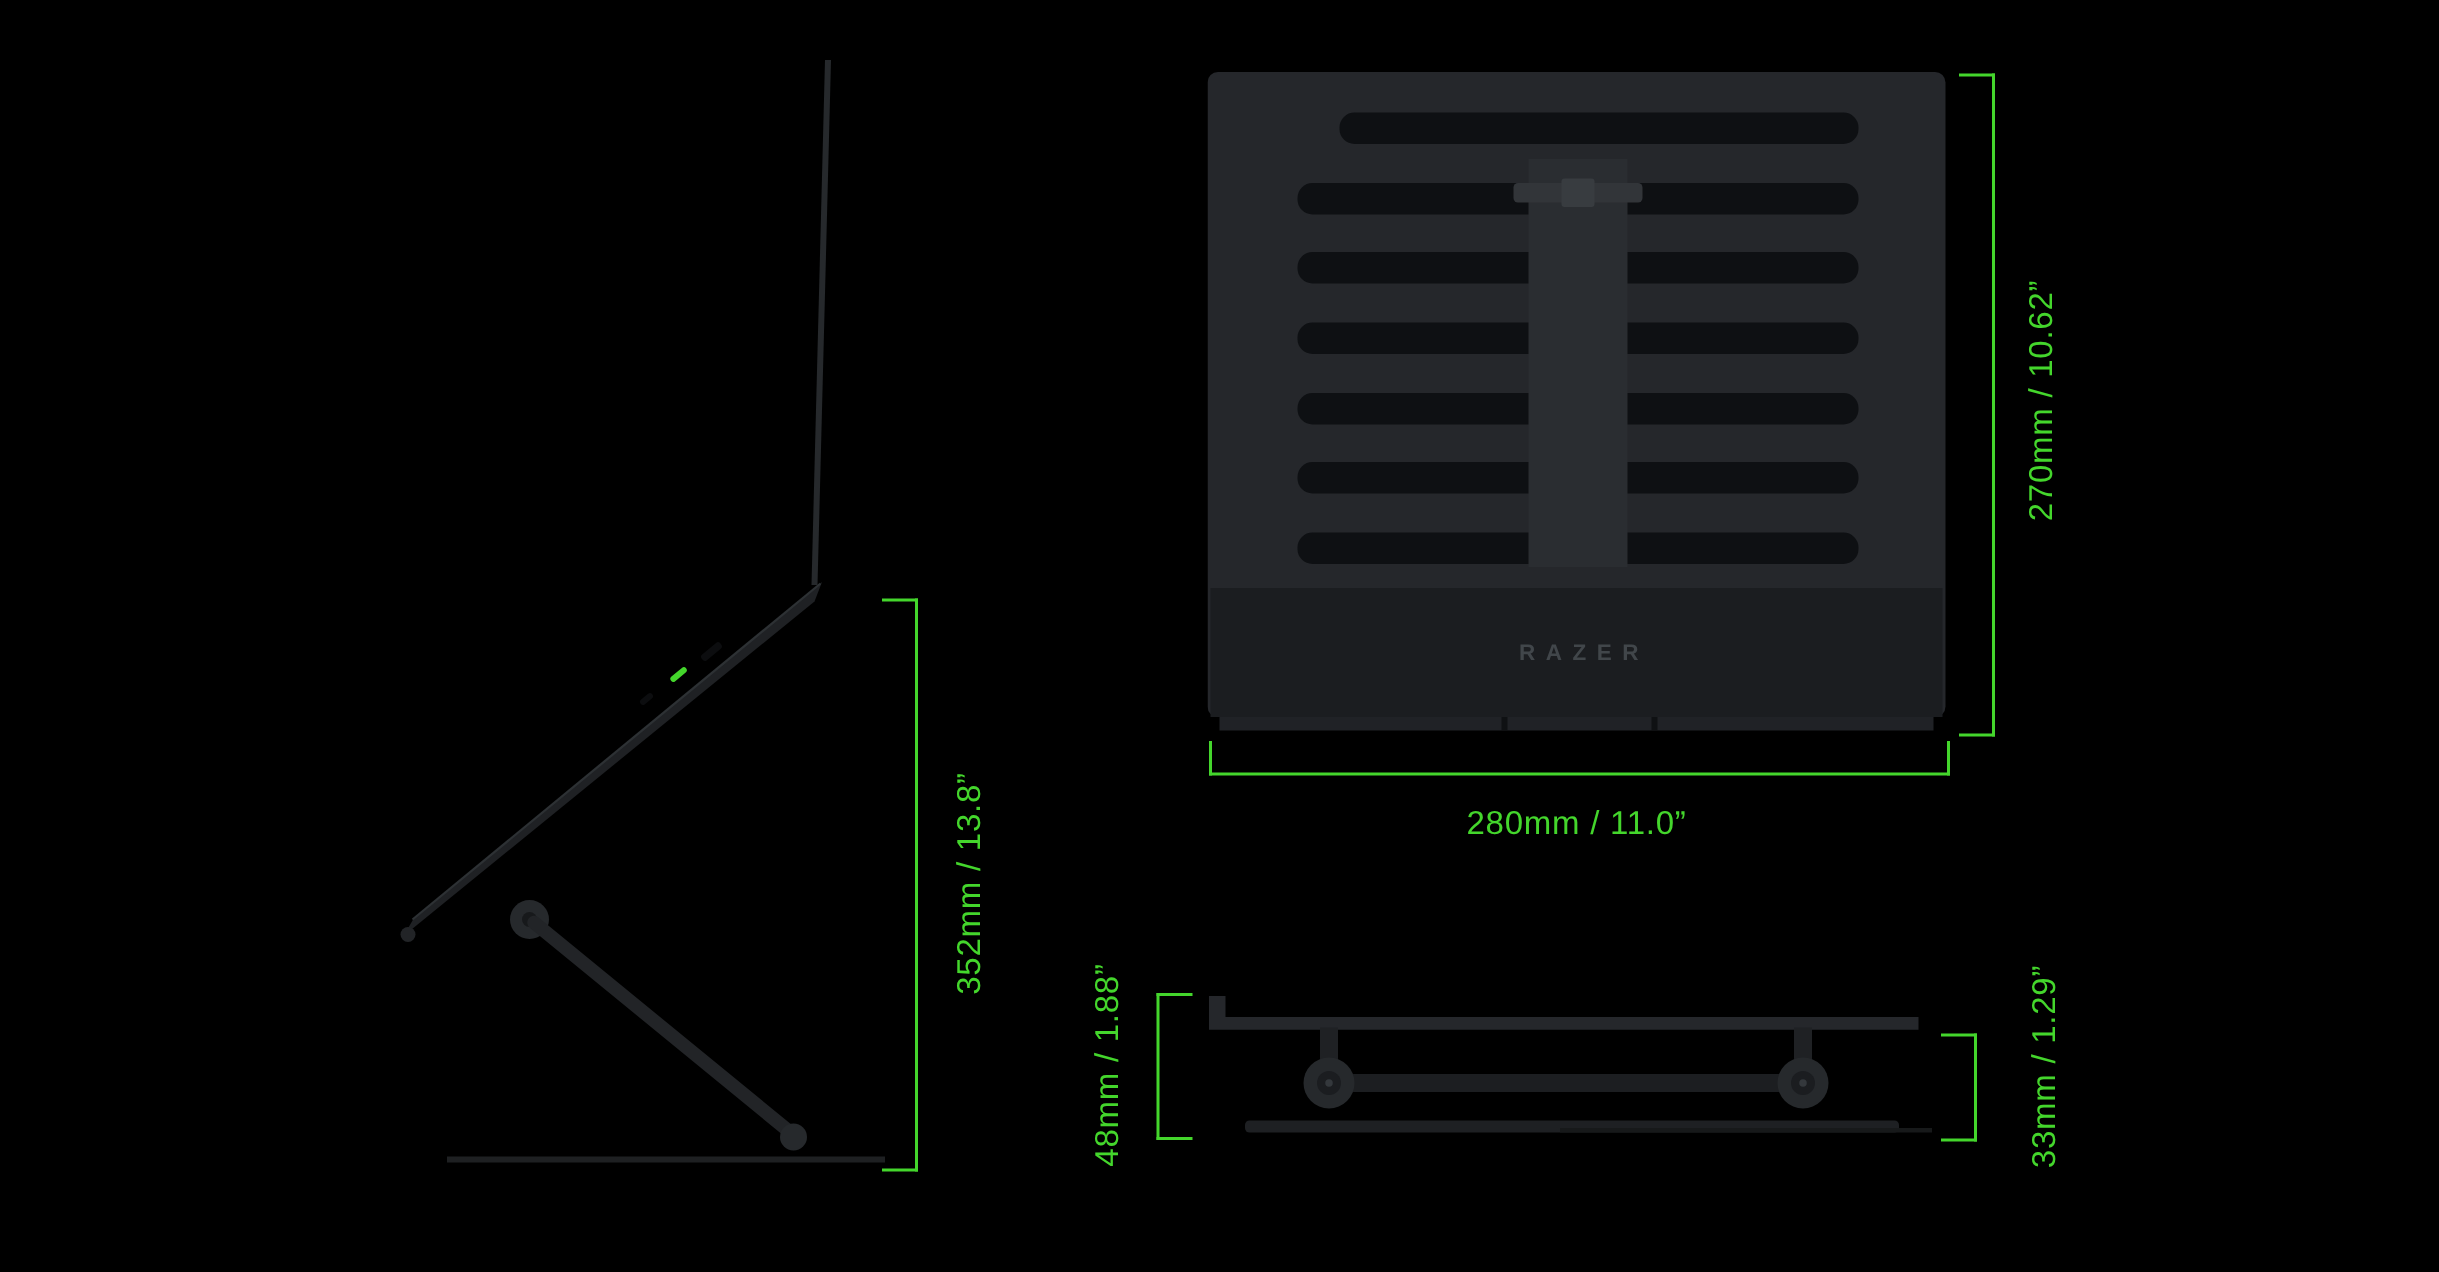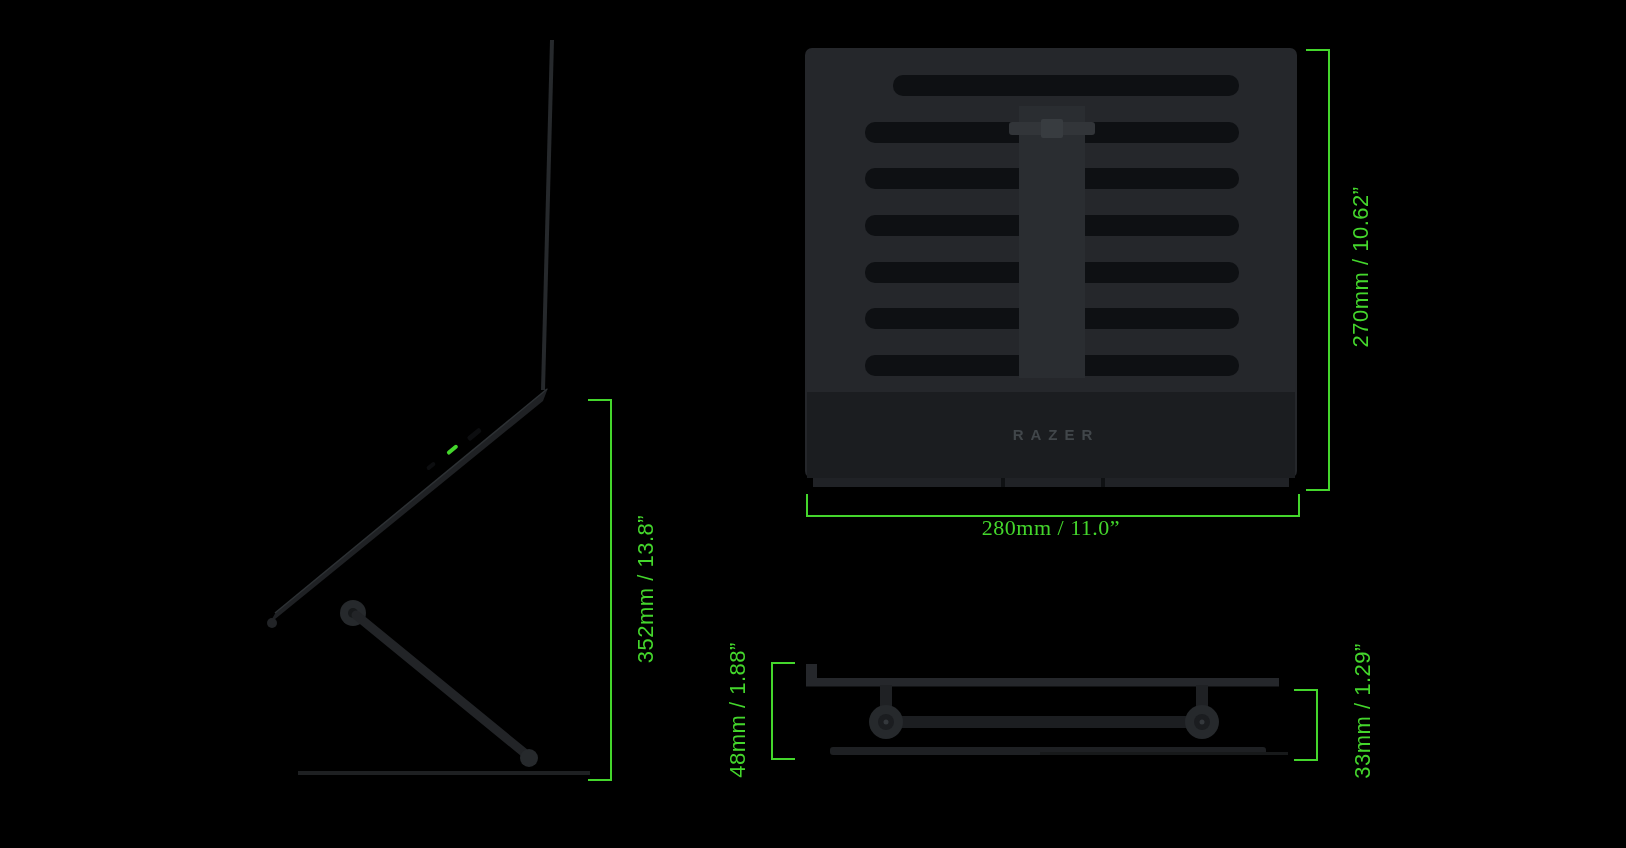--- a/index.html
+++ b/index.html
@@ -67,21 +67,21 @@
 
   <rect x="8" y="430" width="476" height="9" fill="#202226"></rect>
   <rect x="196" y="430" width="4" height="9" fill="#0f1113"></rect>
   <rect x="296" y="430" width="4" height="9" fill="#0f1113"></rect>
 </svg>
 
 <div class="bracket caps-left" style="left:1306px;top:49px;width:22px;height:438px;"></div>
 <div class="dim-label vertical" style="left:1361px;top:267px;">270mm / 10.62”</div>
 
 <div class="bracket caps-up" style="left:806px;top:494px;width:490px;height:21px;"></div>
-<div class="dim-label" style="left:1051px;top:528px;font-family:Liberation Serif, serif;">280mm / 11.0”</div>
+<div class="dim-label" style="left:1051px;top:549px;">280mm / 11.0”</div>
 
 <svg class="illus" style="left:800px;top:655px;" width="510" height="110" viewBox="0 0 510 110">
   <path d="M6,9 L17,9 L17,23 L479,23 L479,31.5 L6,31.5 Z" fill="#25272b"></path>
   <rect x="80" y="30" width="12" height="34" fill="#1f2124"></rect>
   <rect x="396" y="30" width="12" height="34" fill="#1f2124"></rect>
   <rect x="86" y="61" width="316" height="12" rx="6" fill="#1c1e21"></rect>
   <circle cx="86" cy="67" r="17" fill="#26292c"></circle>
   <circle cx="86" cy="67" r="8" fill="#1b1d20"></circle>
   <circle cx="86" cy="67" r="2.5" fill="#34383c"></circle>
   <circle cx="402" cy="67" r="17" fill="#26292c"></circle>

